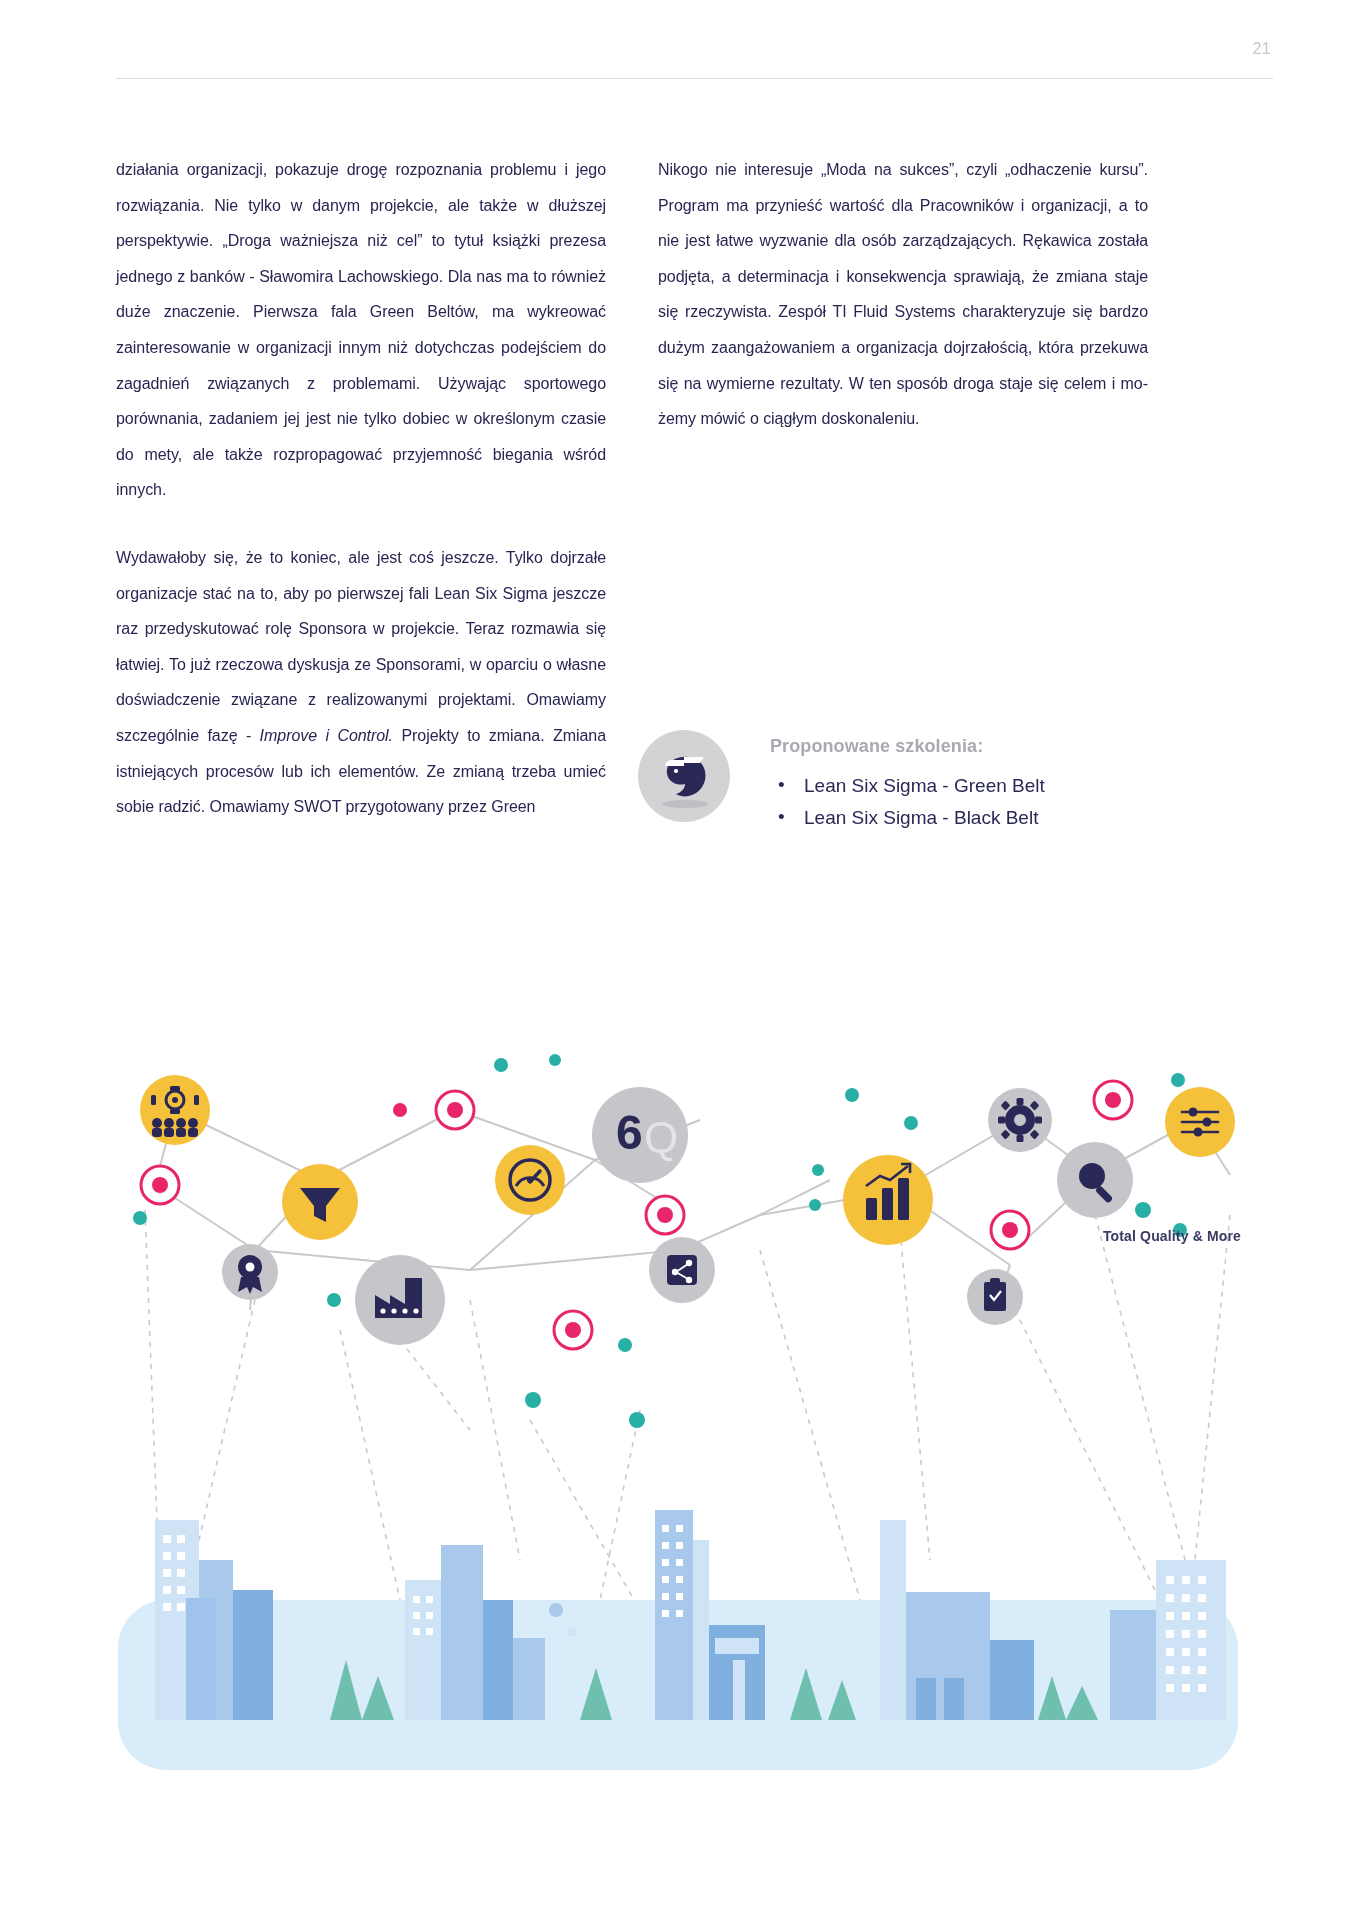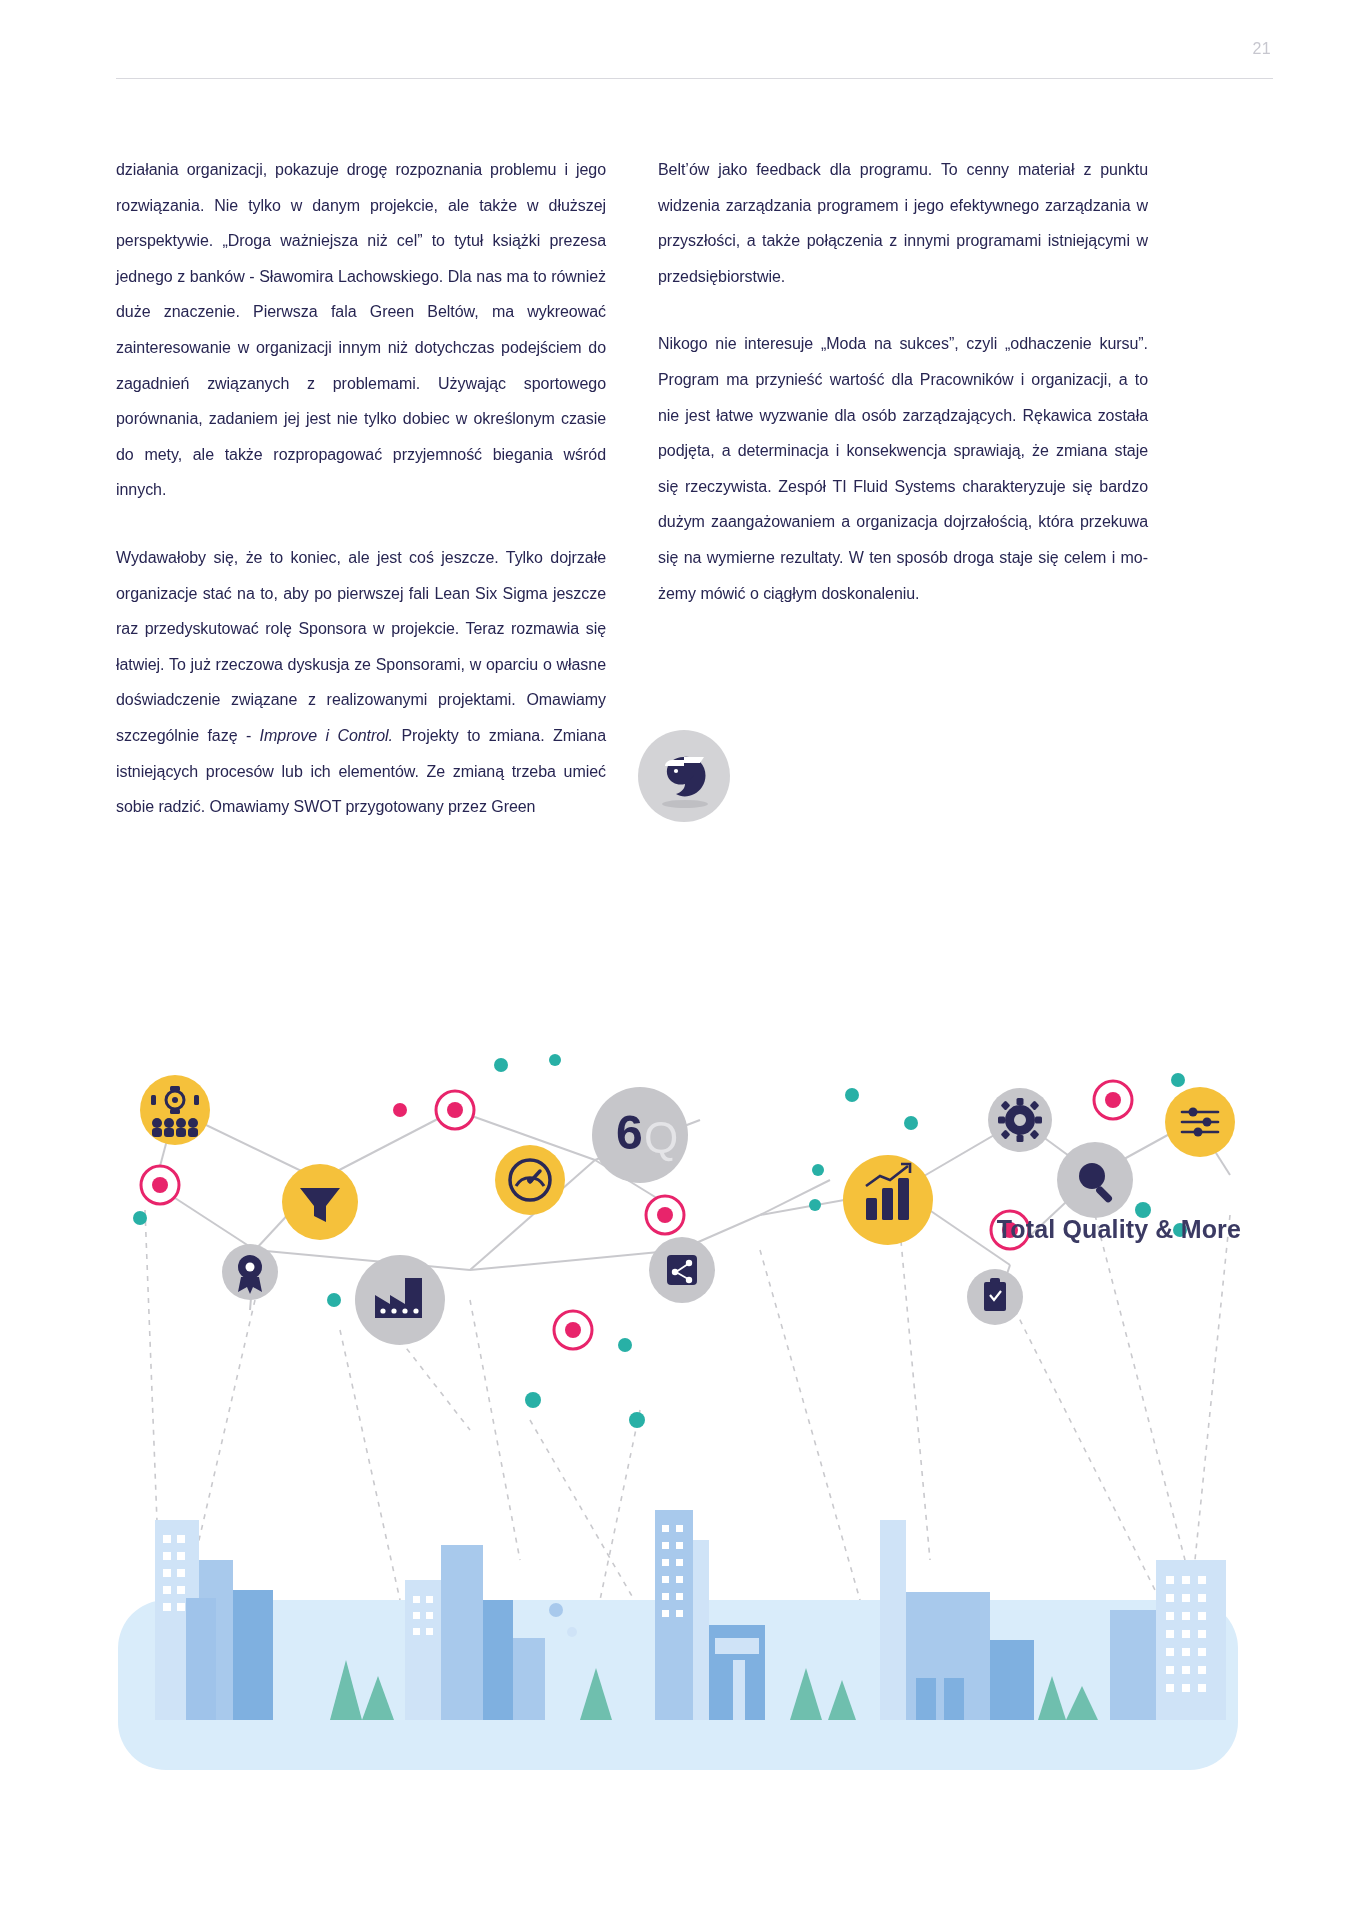--- a/index.html
+++ b/index.html
@@ -138,21 +138,21 @@
     display: block;
     width: 1357px;
     height: 800px;
   }
 
   
   .footer {
     position: absolute;
     right: 116px;
     bottom: 104px;
-    font-size: 25px;
+    font-size: 14px;
     font-weight: 700;
     color: #3b3a63;
     letter-spacing: 0.15px;
   }
 </style>
 </head>
 <body>
 
 <div class="page">
 
@@ -162,36 +162,42 @@
   </div>
 
   <div class="columns">
 
     <div class="col">
       <p>działania organizacji, pokazuje drogę rozpoznania pro­blemu i jego rozwiązania. Nie tylko w danym projekcie, ale także w dłuższej perspektywie. „Droga ważniejsza niż cel” to tytuł książki prezesa jednego z banków - Sła­womira Lachowskiego. Dla nas ma to również duże znaczenie. Pierwsza fala Green Beltów, ma wykreować zainteresowanie w organizacji innym niż dotychczas podejściem do zagadnień związanych z problemami. Używając sportowego porównania, zadaniem jej jest nie tylko dobiec w określonym czasie do mety, ale także rozpropagować przyjemność biegania wśród innych.</p>
       <p><span>Wydawałoby się, że to koniec, ale jest coś jeszcze. Tyl­ko dojrzałe organizacje stać na to, aby po pierwszej fali Lean Six Sigma jeszcze raz przedyskutować rolę Sponsora w projekcie. Teraz rozmawia się łatwiej. To już rzeczowa dyskusja ze Sponsorami, w oparciu o własne doświadczenie związane z realizowanymi projekta­mi. Omawiamy szczególnie fazę - </span><em>Improve i Control.</em><span> Projekty to zmiana. Zmiana istniejących procesów lub ich elementów. Ze zmianą trzeba umieć sobie radzić. Omawiamy SWOT przygotowany przez Green</span></p>
     </div>
 
     <div class="col">
-      <p>Belt’ów jako feedback dla programu. To cenny materiał z punktu widzenia zarządzania programem i jego efek­tywnego zarządzania w przyszłości, a także  połączenia z innymi programami istniejącymi w przedsiębiorstwie.</p>
       <p>Nikogo nie interesuje „Moda na sukces”, czyli „odha­czenie kursu”. Program ma przynieść wartość dla Pra­cowników i organizacji, a to nie jest łatwe wyzwanie dla osób zarządzających. Rękawica została podjęta, a determinacja i konsekwencja sprawiają, że zmiana staje się rzeczywista. Zespół TI Fluid Systems charak­teryzuje się bardzo dużym zaangażowaniem a orga­nizacja dojrzałością, która przekuwa się na wymierne rezultaty. W ten sposób droga staje się celem i mo­żemy mówić o ciągłym doskonaleniu.</p>
     </div>
 
   </div>
 
   <div class="training-block">
     <div class="training-icon">
       <svg width="92" height="92" viewBox="0 0 92 92" aria-hidden="true">
         <ellipse cx="47" cy="74" rx="23" ry="4" fill="#bfbfc3"></ellipse>
         <path d="M60 30 C68 36 70 48 64 57 C58 66 46 69 38 64 C44 62 47 58 47 54 C40 56 33 53 30 47 C27 40 30 32 37 29 C44 26 54 26 60 30 Z" fill="#2a2856"></path>
         <path d="M46 30 L34 30 C30 30 27 33 27 36 L46 36 Z" fill="#ffffff"></path>
         <path d="M46 27 L66 27 L62 33 L46 33 Z" fill="#ffffff"></path>
         <circle cx="38" cy="41" r="2.1" fill="#ffffff"></circle>
         <path d="M47 45 L56 45 L52 50 L47 50 Z" fill="#2a2856"></path>
       </svg>
+    </div>
+    <div class="training-text">
+      <div class="training-title">Proponowane szkolenia:</div>
+      <ul class="training-list">
+        <li>Lean Six Sigma - Green Belt</li>
+        <li>Lean Six Sigma - Black Belt</li>
+      </ul>
     </div>
   </div>
 
   <div class="illustration">
     <svg viewBox="0 0 1357 800" xmlns="http://www.w3.org/2000/svg" aria-hidden="true">
 
       <g stroke="#c9c9cd" stroke-width="2" fill="none">
         <line x1="175" y1="110" x2="320" y2="180"></line>
         <line x1="320" y1="180" x2="455" y2="110"></line>
         <line x1="455" y1="110" x2="595" y2="160"></line>

